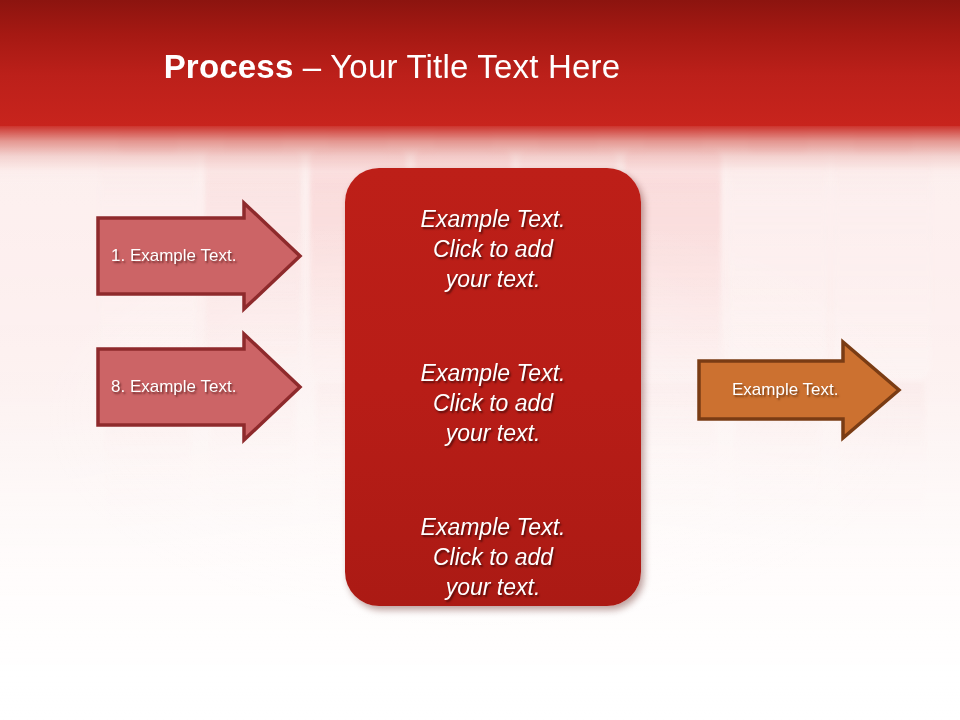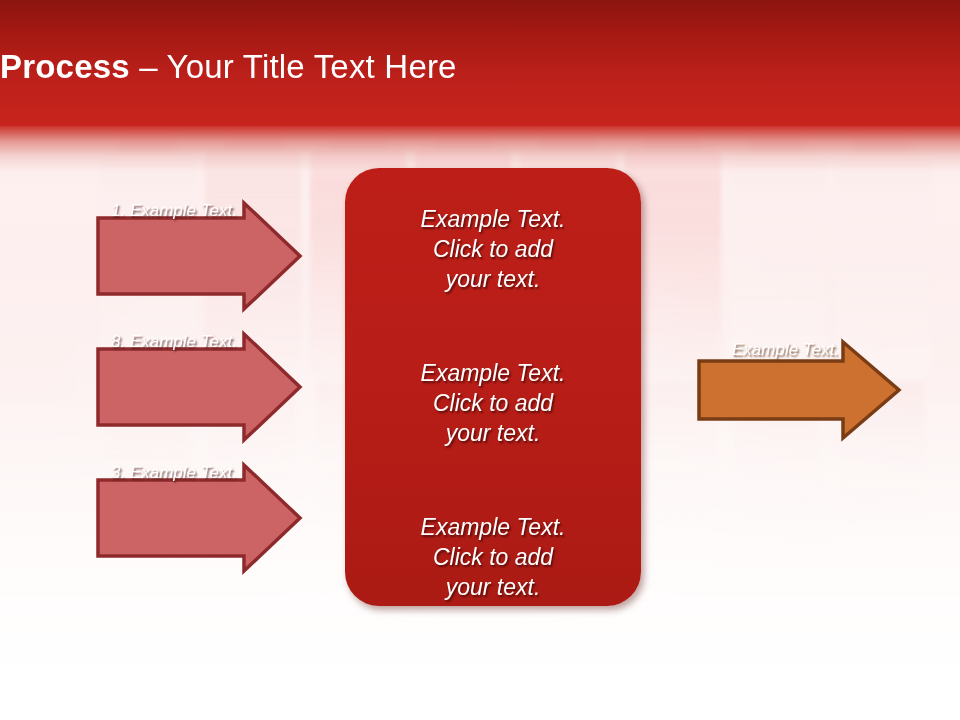--- a/index.html
+++ b/index.html
@@ -119,20 +119,21 @@
       rgba(219,120,112,0.75) 26%,
       rgba(236,186,182,0.55) 52%,
       rgba(250,230,228,0.3) 78%,
       rgba(255,248,247,0) 100%);
   }
   .slide-title {
     position: absolute;
     left: 0;
     top: 47px;
     width: 784px;
+    text-align: center;
     color: #ffffff;
     font-size: 33px;
     line-height: 40px;
     letter-spacing: 0.2px;
     white-space: nowrap;
   }
   .slide-title .strong { font-weight: bold; }
   .slide-title .light  { font-weight: normal; }
 
   
@@ -160,22 +161,22 @@
     text-shadow: 1.5px 1.5px 2px rgba(60,10,8,0.75);
     white-space: pre-line;
   }
   .panel-block.b1 { margin-bottom: 64px; }
   .panel-block.b2 { margin-bottom: 64px; }
 
   
   .arrow {
     position: absolute;
     display: flex;
+    align-items: center;
     box-sizing: border-box;
-    font-style: italic;
   }
   .arrow svg {
     position: absolute;
     left: 0;
     top: 0;
     overflow: visible;
   }
   .arrow-label {
     position: relative;
     z-index: 2;
@@ -230,26 +231,20 @@
     <span class="arrow-label">1. Example Text.</span>
   </div>
 
   <div class="arrow arrow-step" style="left:96px; top:332px; width:206px; height:110px;">
     <svg width="206" height="110" viewBox="0 0 206 110" aria-hidden="true">
       <polygon points="2,17 148,17 148,2 204,55 148,108 148,93 2,93" fill="#CC6466" stroke="#8E2A2C" stroke-width="3.5" stroke-linejoin="miter"></polygon>
     </svg>
     <span class="arrow-label">8. Example Text.</span>
   </div>
 
-  <div class="arrow arrow-step" style="left:96px; top:463px; width:206px; height:110px;">
-    <svg width="206" height="110" viewBox="0 0 206 110" aria-hidden="true">
-      <polygon points="2,17 148,17 148,2 204,55 148,108 148,93 2,93" fill="#CC6466" stroke="#8E2A2C" stroke-width="3.5" stroke-linejoin="miter"></polygon>
-    </svg>
-    <span class="arrow-label">3. Example Text.</span>
-  </div>
 
   <div class="center-panel">
     <div class="panel-block b1">Example Text.
 Click  to add
 your text.</div>
     <div class="panel-block b2">Example Text.
 Click  to add
 your text.</div>
     <div class="panel-block b3">Example Text.
 Click  to add

